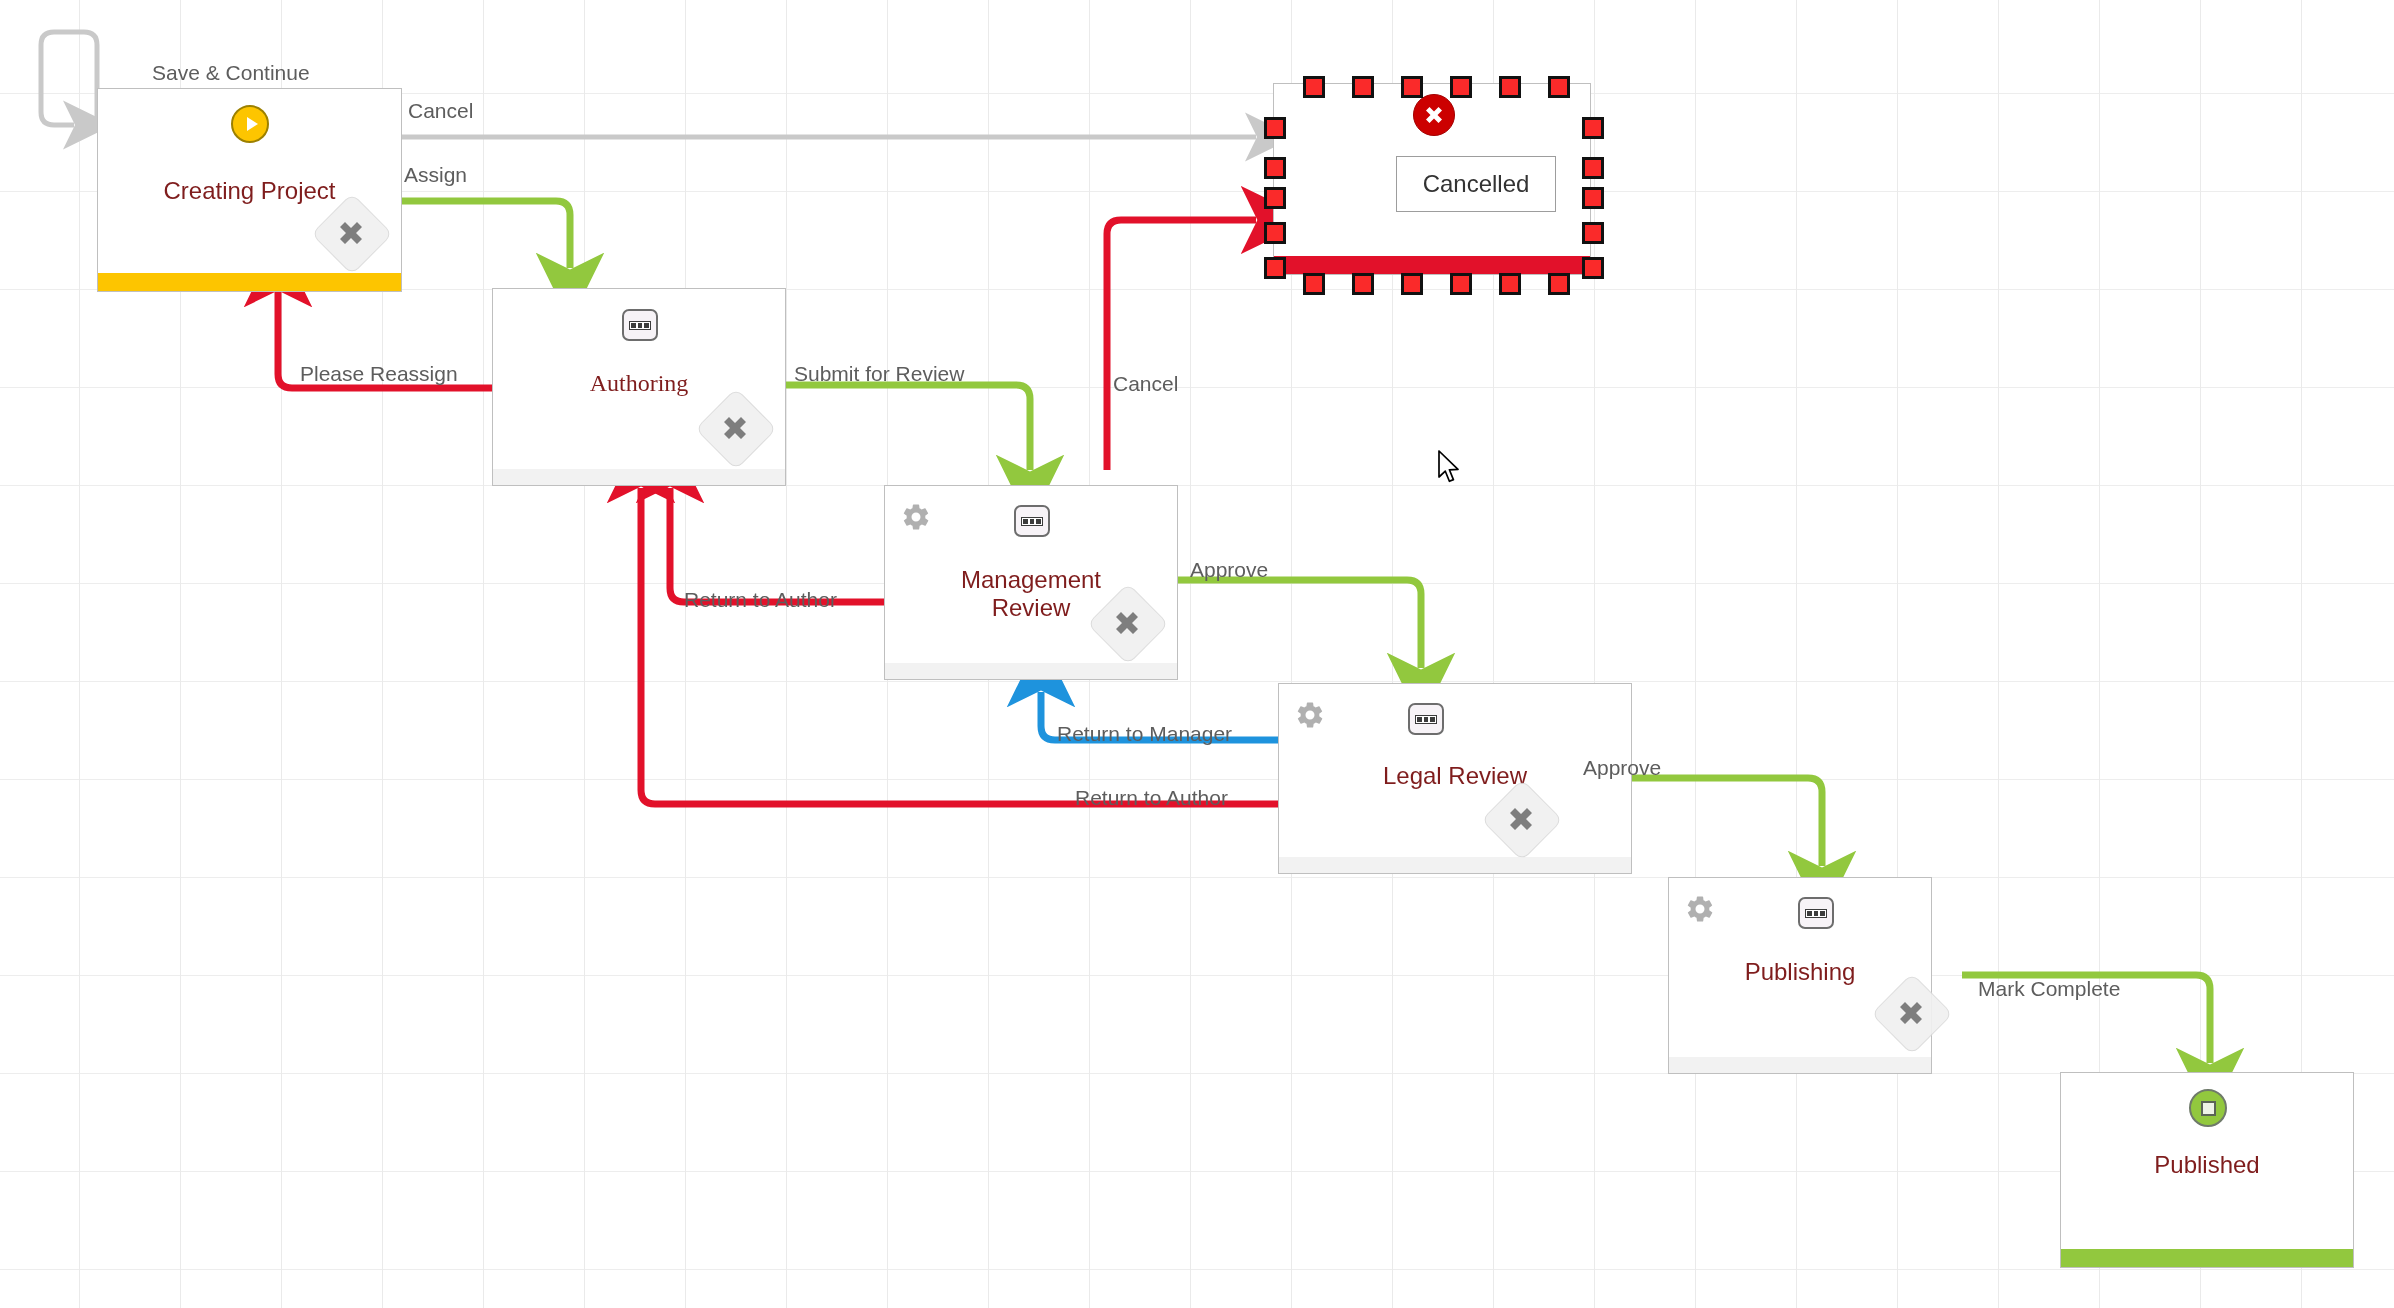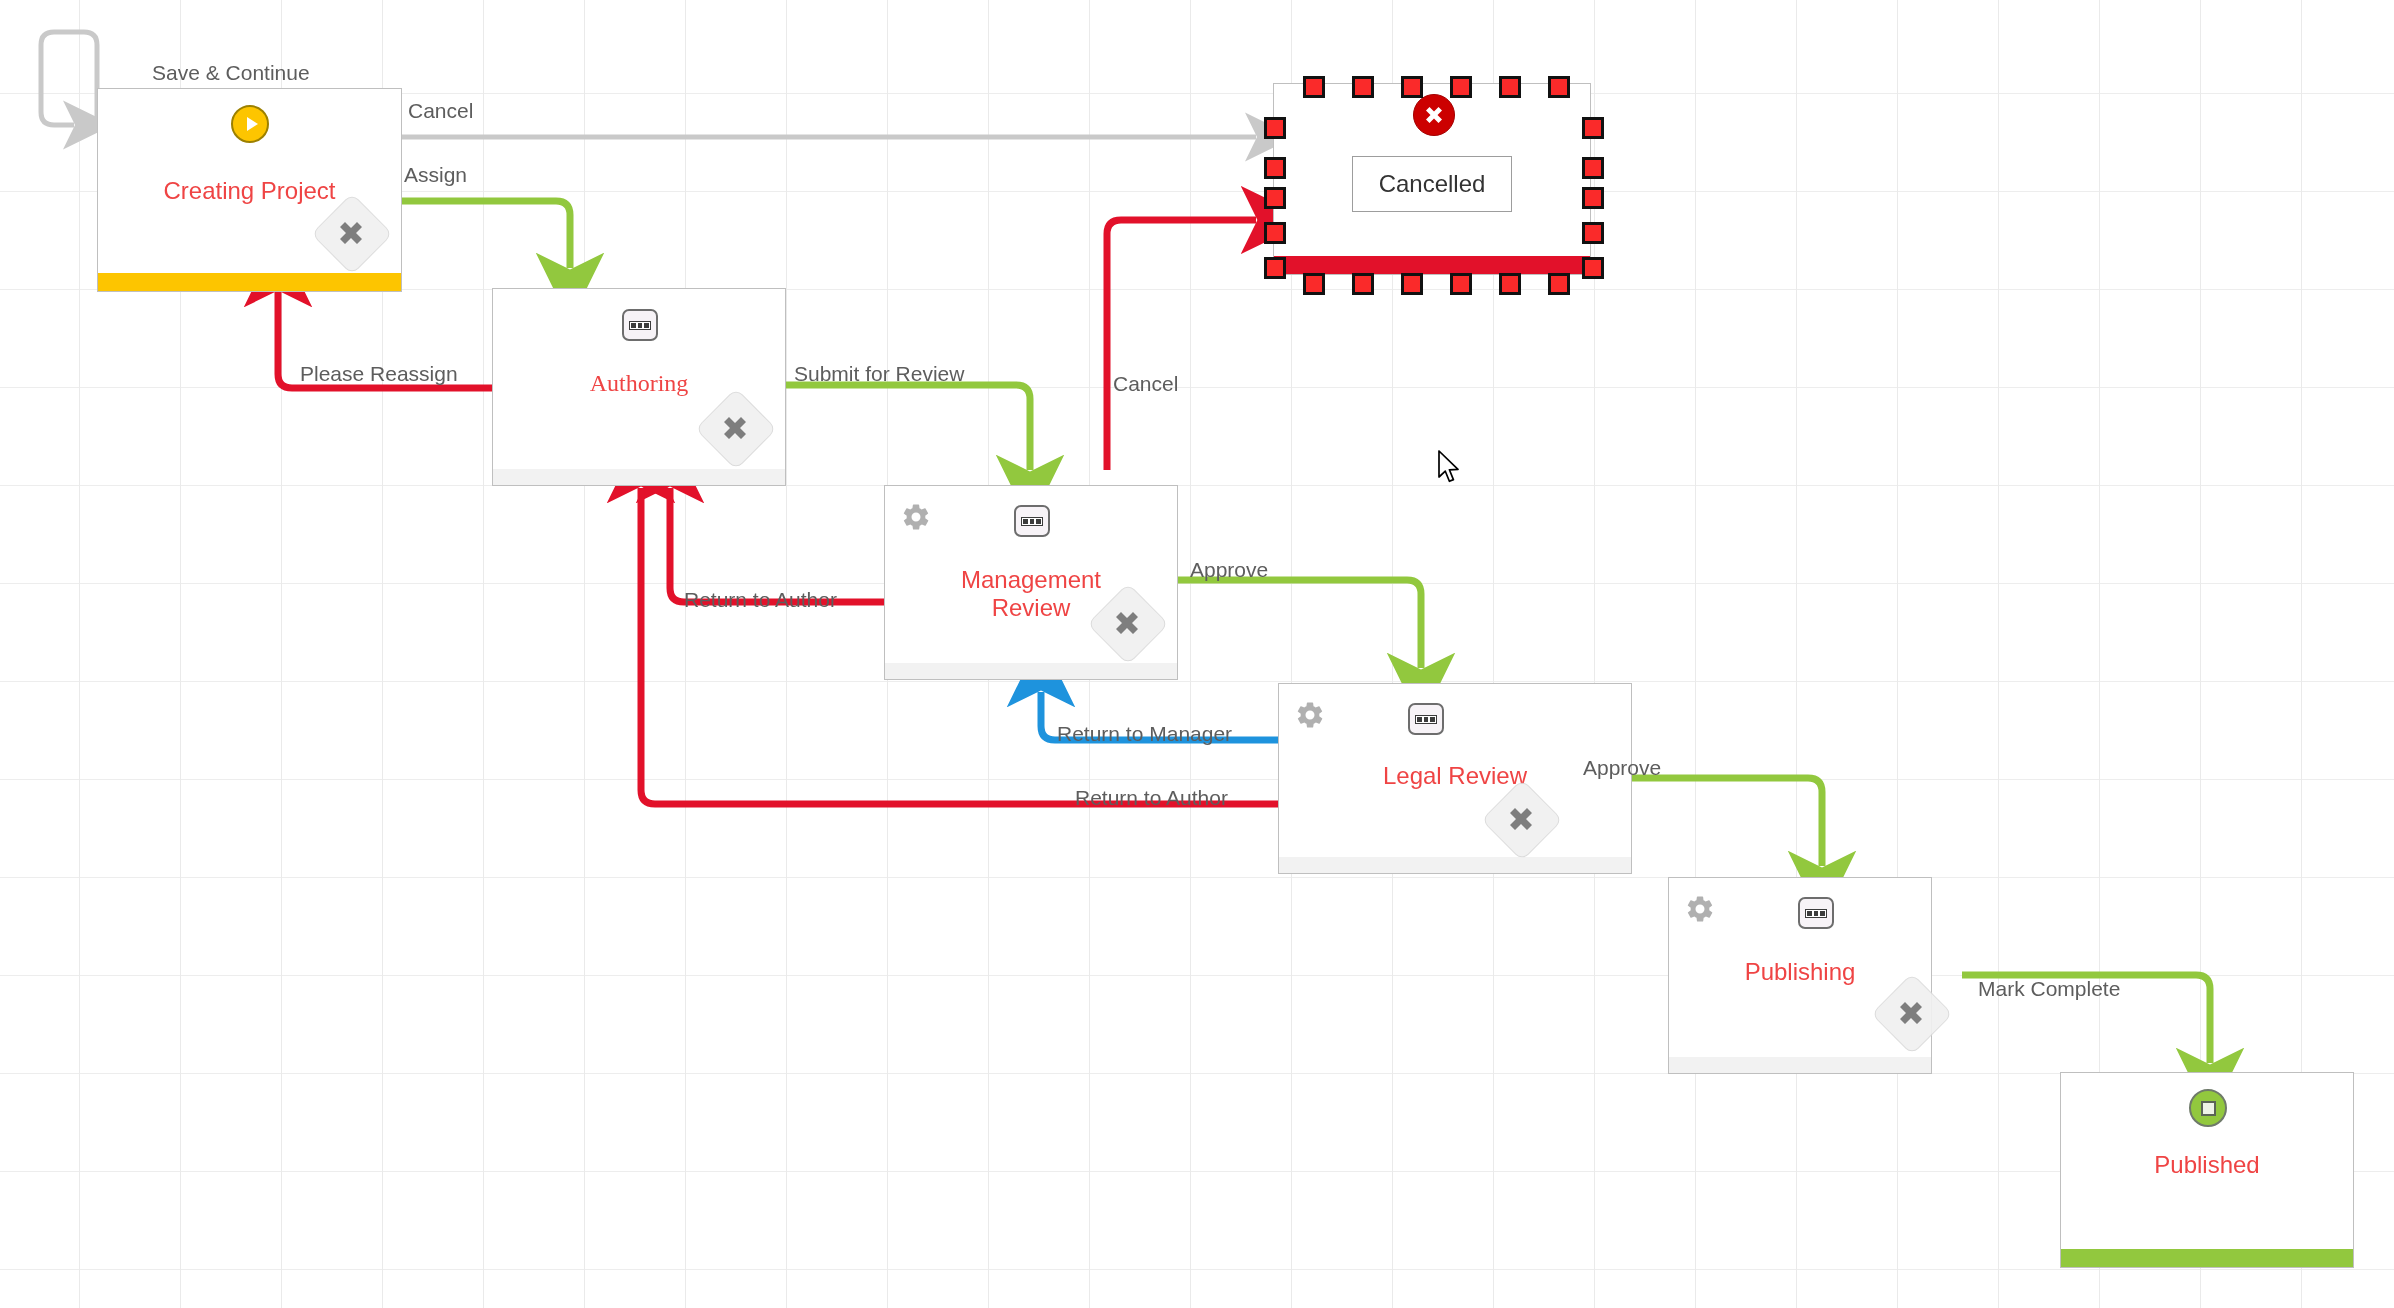--- a/index.html
+++ b/index.html
@@ -37,21 +37,21 @@
     border: 1px solid #bfbfbf;
     box-sizing: border-box;
     z-index: 5;
   }
   .node .node-title {
     position: absolute;
     left: 6px;
     right: 6px;
     text-align: center;
     font-size: 24px;
-    color: #ef4444;
+    color: #7f1d1d;
     line-height: 1.15;
     white-space: pre-line;
   }
   .node .bottom-bar {
     position: absolute;
     left: 0;
     right: 0;
     bottom: 0;
     height: 16px;
     background: #f2f2f2;
@@ -180,20 +180,21 @@
   .label-editbox {
     position: absolute;
     border: 1px solid #9d9d9d;
     background: #ffffff;
     display: flex;
     align-items: center;
     justify-content: center;
     font-size: 24px;
     color: #333333;
     box-sizing: border-box;
+    margin-left: 44px;
   }
 
   
   .edge-label {
     position: absolute;
     font-size: 21px;
     color: #5d5d5d;
     white-space: nowrap;
     z-index: 20;
     font-family: "Liberation Sans", sans-serif;

